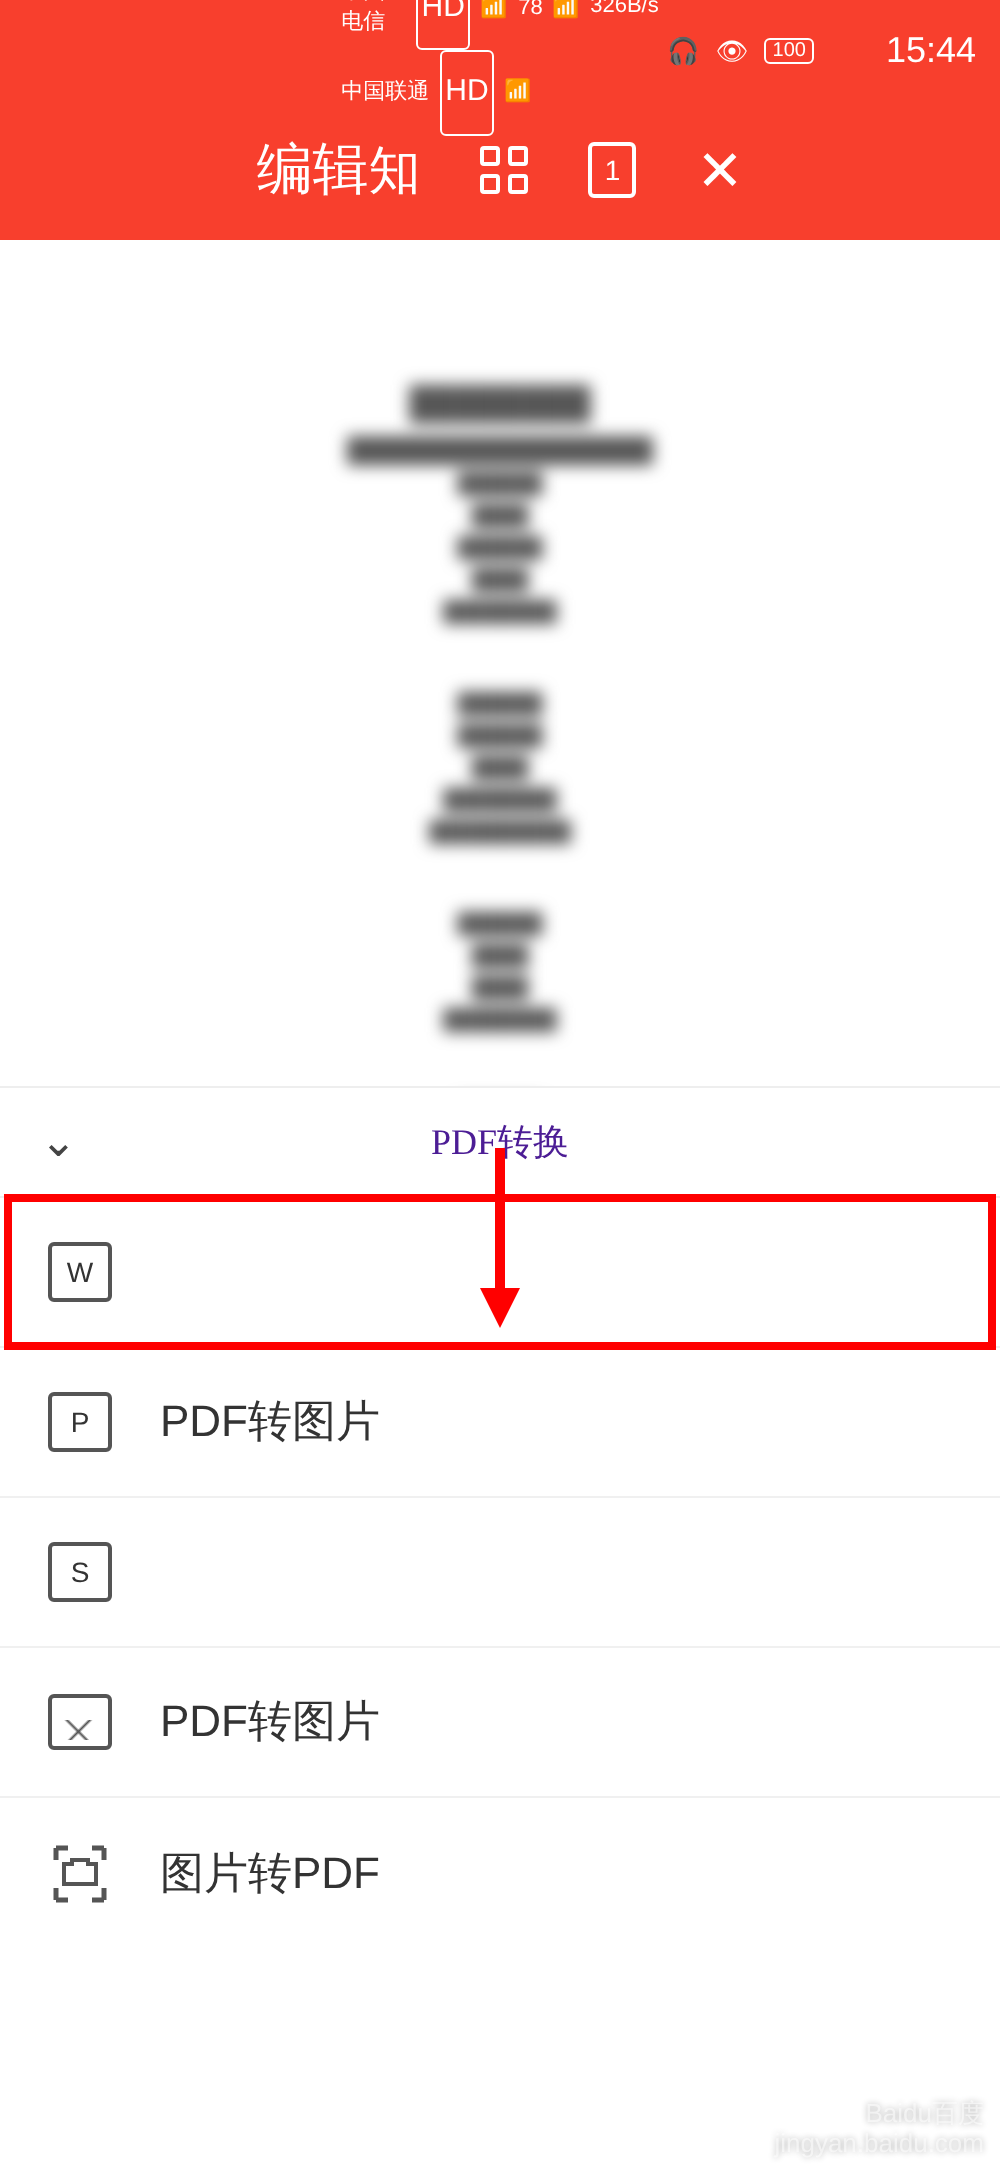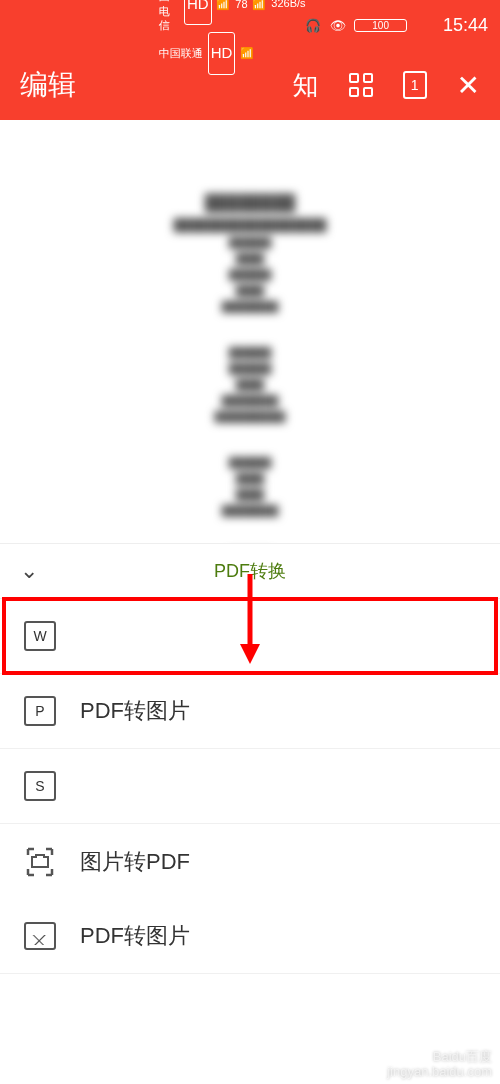--- a/index.html
+++ b/index.html
@@ -38,31 +38,31 @@
       flex: 1;
       display: flex;
       align-items: center;
       justify-content: flex-end;
       gap: 8px;
     }
     .battery-badge {
       border: 1px solid #fff;
       border-radius: 3px;
       font-size: 10px;
-      padding: 0 17px;
+      padding: 0 3px;
     }
     .time { font-size: 18px; font-weight: 400; margin-left: 28px; }
     
     
     .header {
       height: 70px;
       background: #f83f2d;
       display: flex;
       align-items: center;
-      justify-content: space-between;
+      justify-content: center;
       padding: 0 20px;
       color: #fff;
     }
     .header-title { font-size: 28px; font-weight: 400; }
     .header-actions { display: flex; align-items: center; gap: 30px; }
     .header-icon { display: flex; align-items: center; justify-content: center; }
     .grid-icon {
       display: grid;
       grid-template-columns: 1fr 1fr;
       gap: 4px;
@@ -121,21 +121,22 @@
     .sheet-close {
       position: absolute;
       left: 20px;
       font-size: 22px;
       color: #444;
     }
     .sheet-title {
       flex: 1;
       text-align: center;
       font-size: 18px;
-      color: #4d7c0f;
+      color: #4c1d95;
+      font-family: Liberation Serif, serif;
     }
     .list { }
     .list-item {
       height: 75px;
       display: flex;
       align-items: center;
       padding: 0 24px;
       border-bottom: 1px solid #f0f0f0;
       font-size: 22px;
       color: #333;
@@ -314,35 +315,35 @@
 
     <div class="list-item">
       <div class="icon-box">P</div>
       <span>PDF转图片</span>
     </div>
 
     <div class="list-item">
       <div class="icon-box">S</div>
     </div>
 
+    <div class="list-item">
+      <div class="icon-pic"></div>
+      <span>PDF转图片</span>
+    </div>
+
     <div class="list-item" style="border-bottom:none;">
       <div class="icon-scan">
         <svg viewBox="0 0 32 30">
           <path d="M4 2 L4 8 M4 2 L10 2 M28 2 L22 2 M28 2 L28 8 M4 28 L4 22 M4 28 L10 28 M28 28 L28 22 M28 28 L22 28" stroke="#555" stroke-width="2.5" fill="none"></path>
           <path d="M12 8 L20 8 L20 10 L24 10 L24 20 L8 20 L8 10 L12 10 Z" stroke="#555" stroke-width="2" fill="none"></path>
         </svg>
       </div>
       <span>图片转PDF</span>
     </div>
 
-    <div class="list-item">
-      <div class="icon-pic"></div>
-      <span>PDF转图片</span>
-    </div>
-
     <div style="height:110px;"></div>
   </div>
 </div>
 
 <div class="watermark">
   <div>Baidu百度</div>
   <div>jingyan.baidu.com</div>
 </div>
 
 </body></html>

